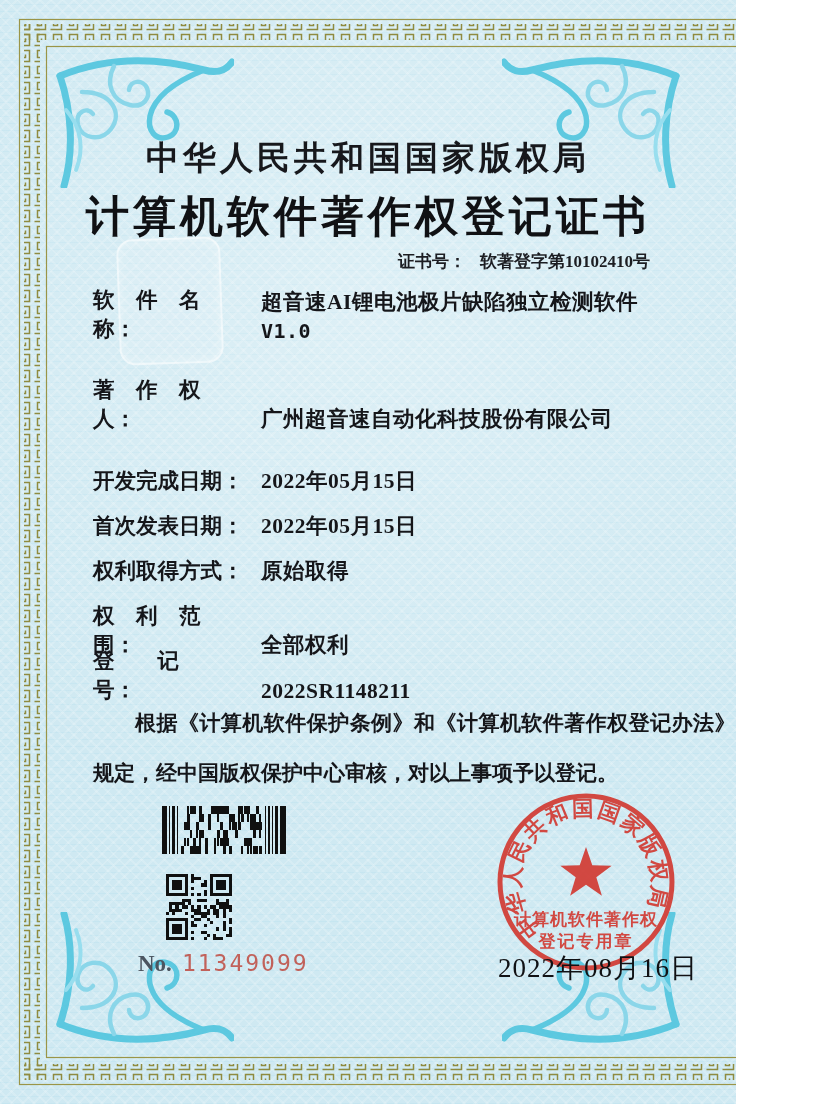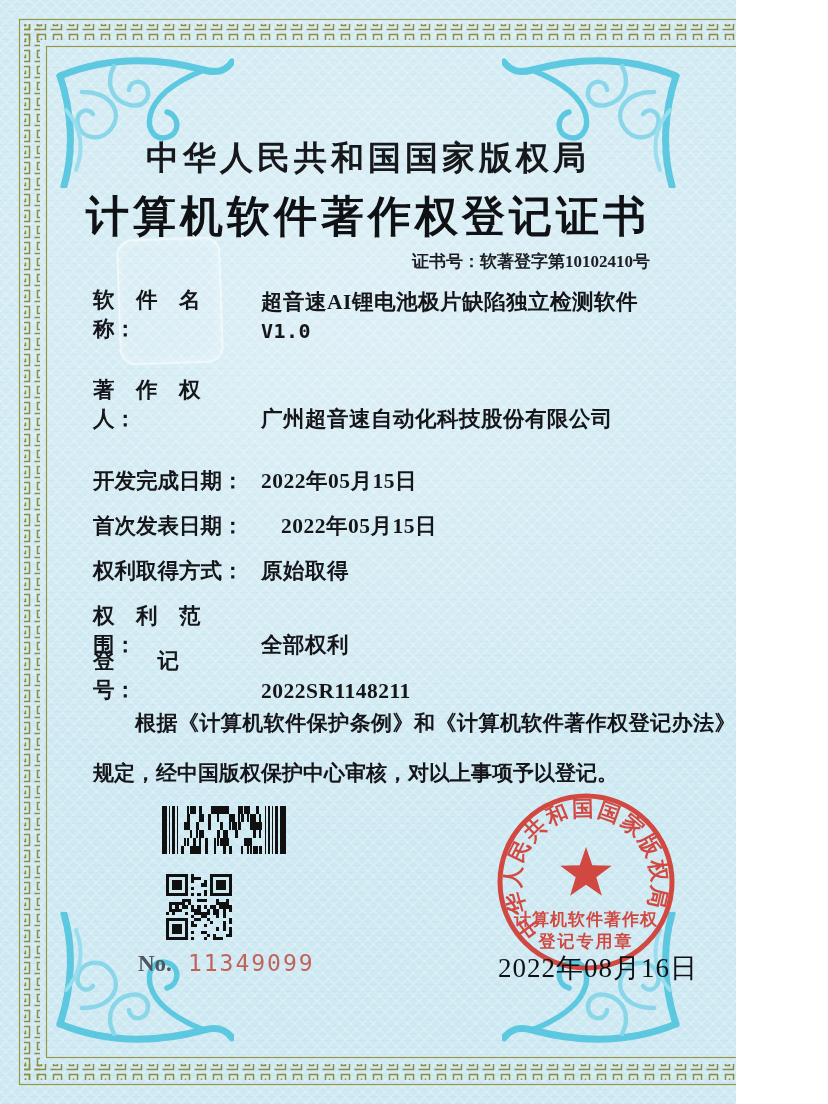--- a/index.html
+++ b/index.html
@@ -23,40 +23,40 @@
     position:absolute;left:0;right:0;top:136px;text-align:center;
     font-size:33px;font-weight:700;letter-spacing:4px;color:#17181c;
   }
   .cert-title{
     position:absolute;left:0;right:0;top:188px;text-align:center;
     font-size:43px;font-weight:700;letter-spacing:4px;color:#101114;
   }
   .certno{
     position:absolute;top:250px;right:86px;font-size:17px;font-weight:700;color:#1c1d22;
   }
-  .certno .lbl{}
+  .certno .lbl{margin-right:14px;}
   .emboss{
     position:absolute;left:118px;top:238px;width:100px;height:122px;border-radius:16px;
     border:2px solid rgba(255,255,255,.55);background:rgba(255,255,255,.10);
     box-shadow:inset 0 0 10px rgba(255,255,255,.35);transform:rotate(-2deg);
   }
   .frow{position:absolute;left:93px;display:flex;align-items:flex-end;
     font-size:21.5px;font-weight:700;color:#15161a;}
   .frow .flabel{width:158px;flex:0 0 auto;}
   .frow .fvalue{margin-left:10px;letter-spacing:.5px;}
   .fvalue .line2{display:block;margin-top:3px;font-family:"DejaVu Sans Mono","Liberation Mono",monospace;font-size:20px;}
   .statement{
     position:absolute;left:93px;top:698px;width:664px;
     font-size:21px;font-weight:700;color:#15161a;line-height:50px;
     text-indent:2em;text-align:justify;margin:0;
   }
   .barcode{position:absolute;left:162px;top:806px;}
   .qrcode{position:absolute;left:166px;top:874px;}
   .serial{position:absolute;left:138px;top:950px;font-size:23px;}
-  .serial .prefix{color:#4c5560;font-weight:700;margin-right:16px;}
+  .serial .prefix{color:#4c5560;font-weight:700;margin-right:10px;}
   .serial .num{color:#bf4a40;font-family:"DejaVu Sans Mono","Liberation Mono",monospace;
     letter-spacing:2px;opacity:.85;}
   .seal{position:absolute;left:486px;top:782px;opacity:.92;}
   .issue-date{
     position:absolute;left:498px;top:950px;font-size:27px;font-weight:400;
     color:#101114;letter-spacing:1px;z-index:5;
   }
 </style>
 </head>
 <body>
@@ -132,21 +132,21 @@
     <span class="fvalue"><span>超音速AI锂电池极片缺陷独立检测软件</span><span class="line2">V1.0</span></span>
   </div>
   <div class="frow" style="top:375px;">
     <span class="flabel">著　作　权　人：</span>
     <span class="fvalue">广州超音速自动化科技股份有限公司</span>
   </div>
   <div class="frow" style="top:466px;">
     <span class="flabel">开发完成日期：</span>
     <span class="fvalue">2022年05月15日</span>
   </div>
-  <div class="frow" style="top:511px;gap:20px;">
+  <div class="frow" style="top:511px;">
     <span class="flabel">首次发表日期：</span>
     <span class="fvalue">2022年05月15日</span>
   </div>
   <div class="frow" style="top:601px;">
     <span class="flabel">权　利　范　围：</span>
     <span class="fvalue">全部权利</span>
   </div>
   <div class="frow" style="top:556px;">
     <span class="flabel">权利取得方式：</span>
     <span class="fvalue">原始取得</span>

